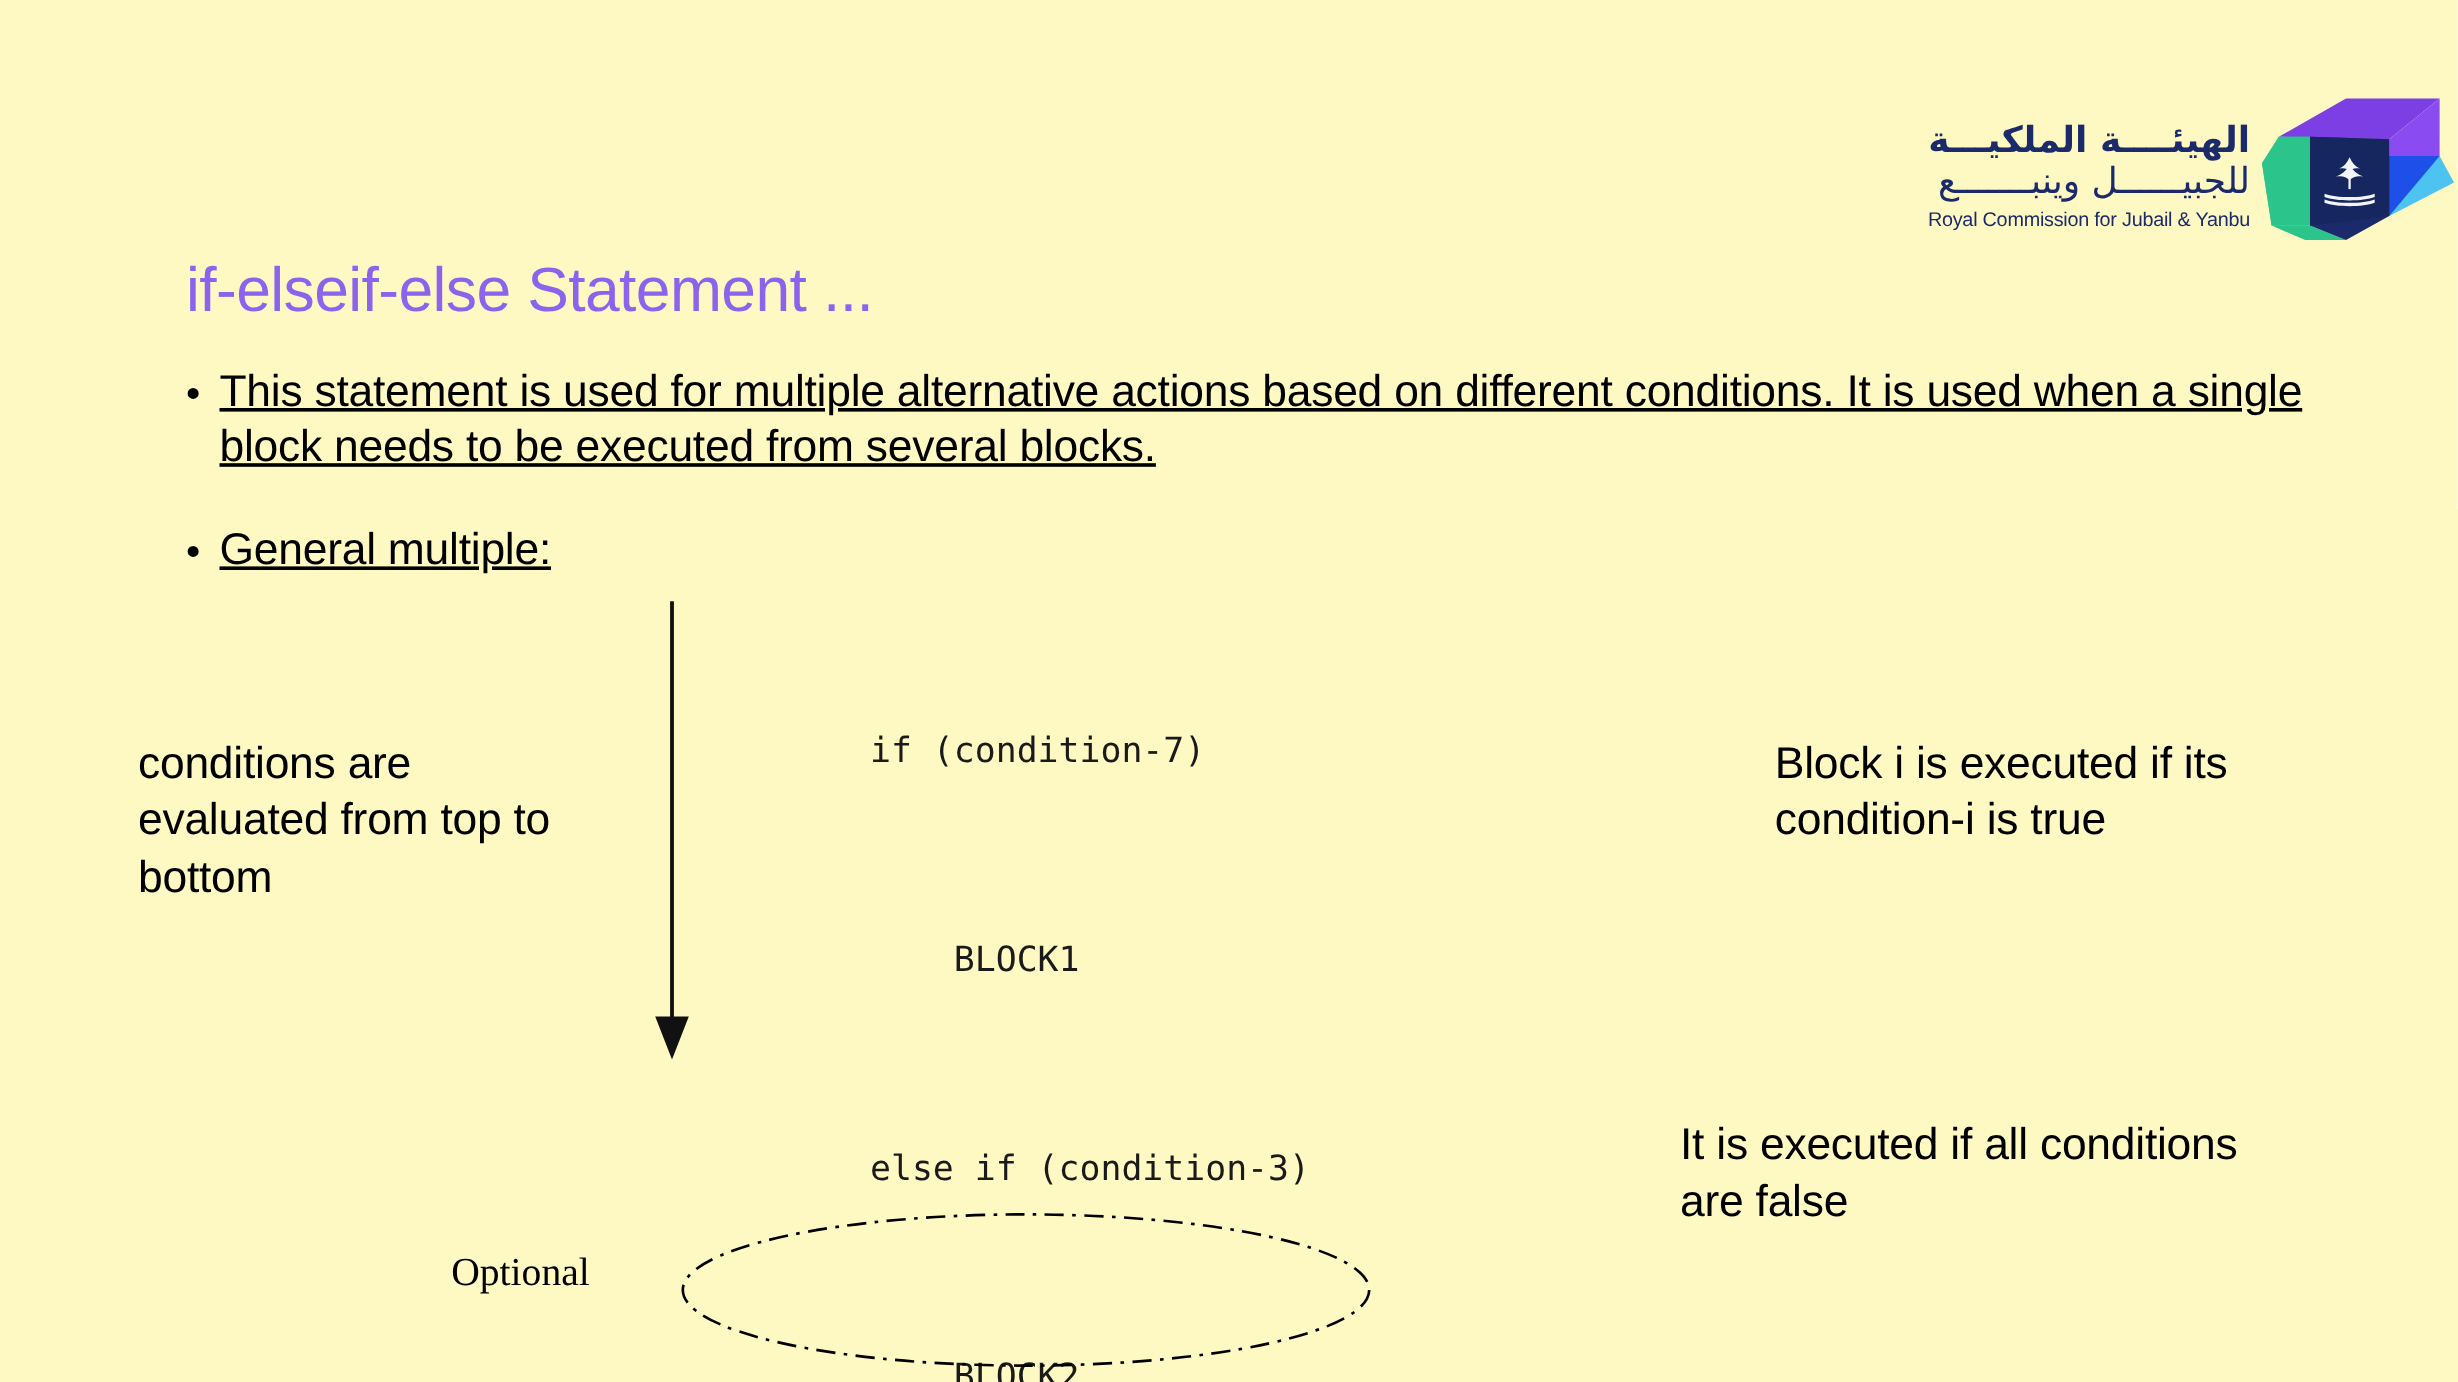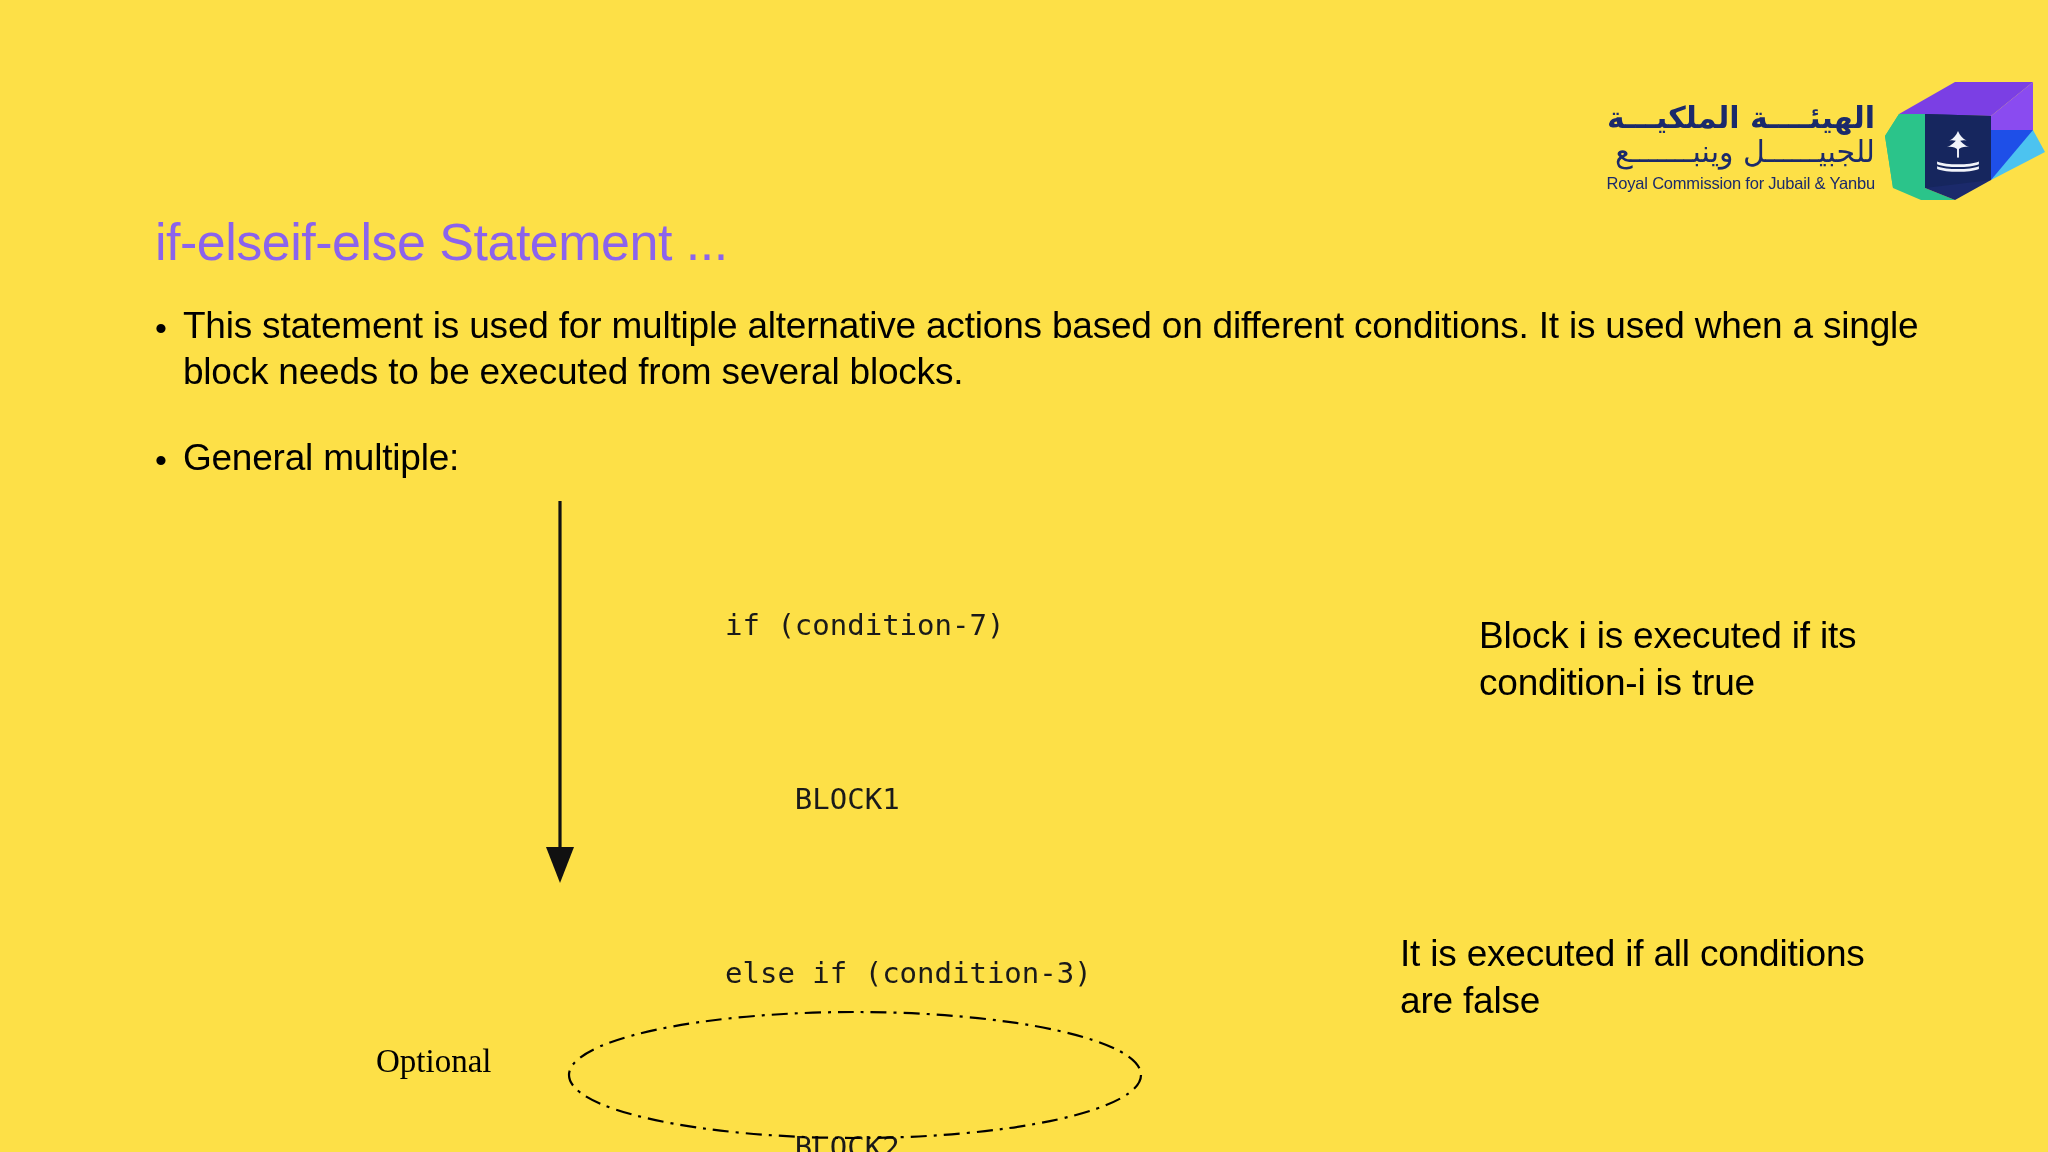--- a/index.html
+++ b/index.html
@@ -8,21 +8,21 @@
     background: #ffffff;
   }
   body {
     font-family: "Liberation Sans", sans-serif;
     -webkit-font-smoothing: antialiased;
   }
   #slide {
     position: relative;
     width: 2048px;
     height: 1152px;
-    background: #fde047;
+    background: #fef9c3;
     overflow: hidden;
   }
 
   
   #logo {
     position: absolute;
     left: 1585px;
     top: 100px;
     width: 400px;
     height: 110px;
@@ -100,20 +100,21 @@
     margin-right: 16px;
     padding-top: 8px;
     flex: 0 0 auto;
   }
   .bullet-text {
     font-family: "Liberation Sans", sans-serif;
     font-size: 37px;
     line-height: 1.25;
     color: #000000;
     letter-spacing: -0.2px;
+    text-decoration: underline;
   }
   #bullet-1 { left: 155px; top: 303px; width: 1790px; }
   #bullet-2 { left: 155px; top: 435px; width: 700px; }
 
   
   #code-block {
     position: absolute;
     left: 725px;
     top: 480px;
     font-family: "DejaVu Sans Mono", monospace;
@@ -230,17 +231,18 @@
     
     
     
     
   </div>
 
   <svg id="optional-ellipse" viewBox="0 0 580 140" xmlns="http://www.w3.org/2000/svg">
     <ellipse cx="290" cy="70" rx="286" ry="63" fill="none" stroke="#000000" stroke-width="2.2" stroke-dasharray="16 7 3 7"></ellipse>
   </svg>
 
+  <div id="ann-left" class="annotation">conditions are evaluated from top to bottom</div>
   <div id="ann-right-1" class="annotation">Block i is executed if its condition-i is true</div>
   <div id="ann-right-2" class="annotation">It is executed if all conditions are false</div>
   <div id="optional-label">Optional</div>
 
 </div>
 
 </body></html>

